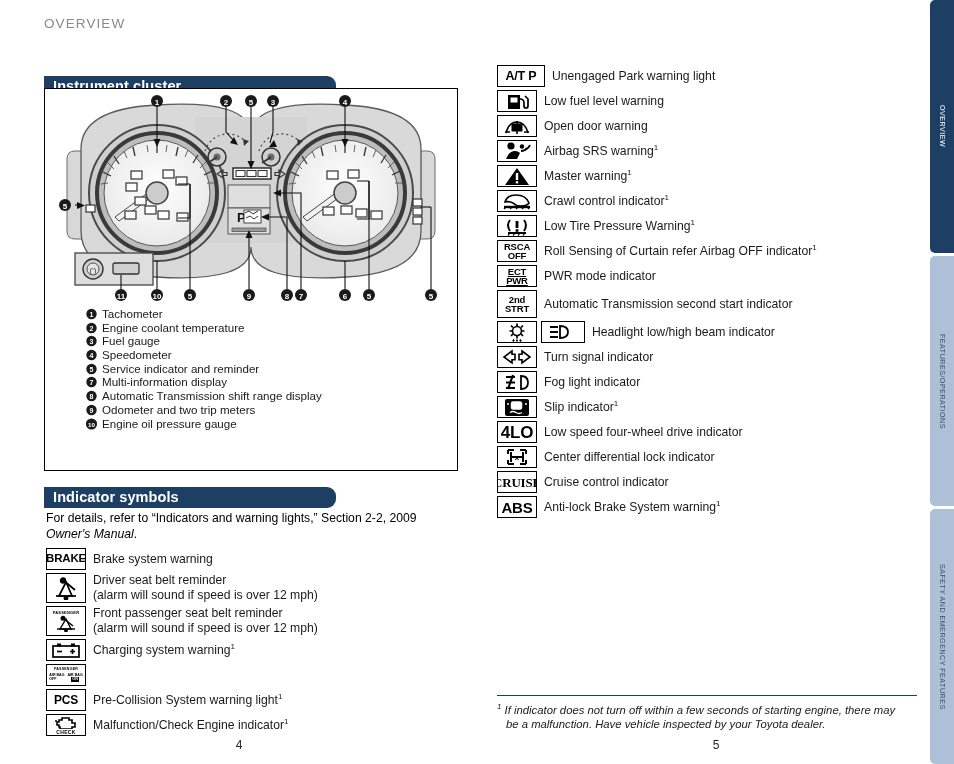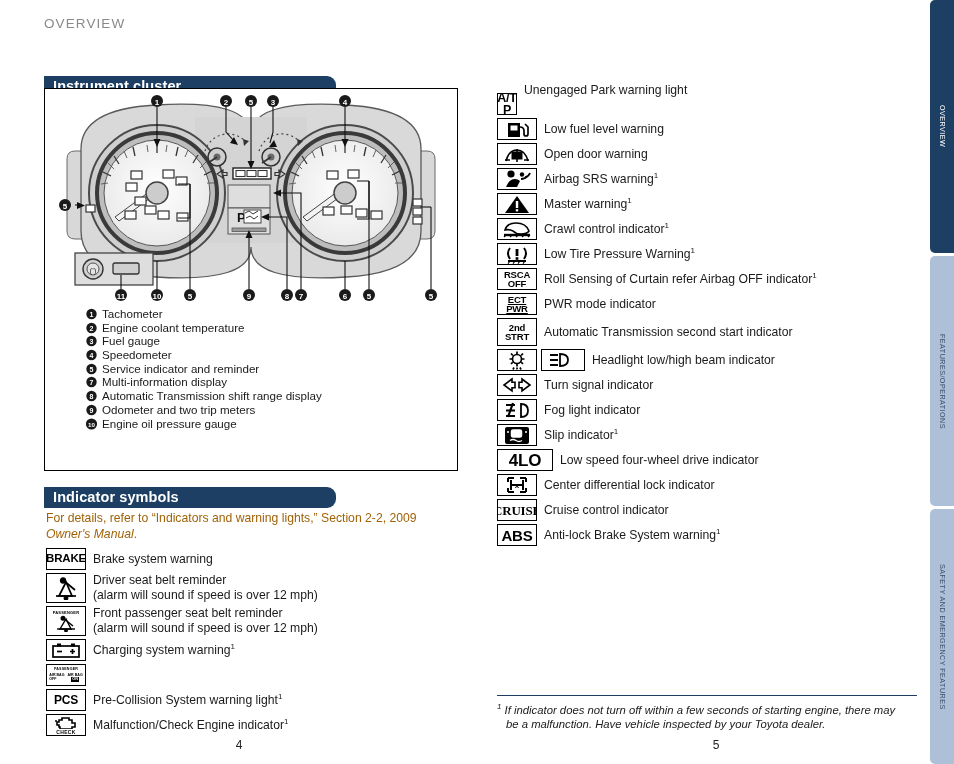--- a/index.html
+++ b/index.html
@@ -78,21 +78,21 @@
   .num svg { display:block; }
   .legend-label { white-space: nowrap; }
 
   
   .intro {
     position: absolute;
     left: 2px; top: 511px;
     width: 414px;
     font-size: 12.2px;
     line-height: 15.5px;
-    color: #a16207;
+    color: #000000;
   }
   .intro em { font-style: italic; }
 
   
   .sym-table { position: absolute; width: 100%; }
   .sym-row {
     display: flex;
     align-items: center;
     margin-bottom: 3px;
   }
@@ -600,21 +600,21 @@
             </div>
           </div>
           <div class="sym-text"><span>Malfunction/Check Engine indicator</span><sup>1</sup></div>
         </div>
       </div>
   </div>
 
   <div class="col-right">
     <div class="sym-table" id="right-symbols" style="left:0; top:65px;">
         <div class="sym-row">
-          <div class="sym-cell" style="width: 20px; height: 22px; margin-top: 28px;">
+          <div class="sym-cell" style="width: 48px; height: 22px;">
             <div class="txtico" style="font-size:12.5px;">A/T P</div>
           </div>
           <div class="sym-text"><span>Unengaged Park warning light</span></div>
         </div>
         <div class="sym-row">
           <div class="sym-cell" style="width: 40px; height: 22px;">
             <svg width="28" height="19" viewBox="0 0 28 19">
               <g>
                 <rect x="5" y="3" width="12" height="14" fill="#000"></rect>
                 <rect x="7.5" y="5.5" width="7" height="5" fill="#fff"></rect>
@@ -757,21 +757,21 @@
               <g stroke="#fff" stroke-width="1.5" fill="none">
                 <rect x="8.5" y="4" width="10" height="7" rx="1.6" fill="#fff"></rect>
                 <path d="M7 14.5 q3 -2 6 0 q3 2 6 0" stroke="#fff" stroke-width="1.4"></path>
                 <path d="M6 6 l-2 0 M22 6 l2 0"></path>
               </g>
             </svg>
           </div>
           <div class="sym-text"><span>Slip indicator</span><sup>1</sup></div>
         </div>
         <div class="sym-row">
-          <div class="sym-cell" style="width: 56px; height: 22px;">
+          <div class="sym-cell" style="width: 40px; height: 22px;">
             <div class="txtico" style="font-size:17px;">4LO</div>
           </div>
           <div class="sym-text"><span>Low speed four-wheel drive indicator</span></div>
         </div>
         <div class="sym-row">
           <div class="sym-cell" style="width: 40px; height: 22px;">
             <svg width="30" height="20" viewBox="0 0 30 20">
               <g stroke="#000" stroke-width="2" fill="none">
                 <path d="M6 3 h6 M6 3 v4 M18 3 h6 M24 3 v4"></path>
                 <path d="M6 17 h6 M6 17 v-4 M18 17 h6 M24 17 v-4"></path>

